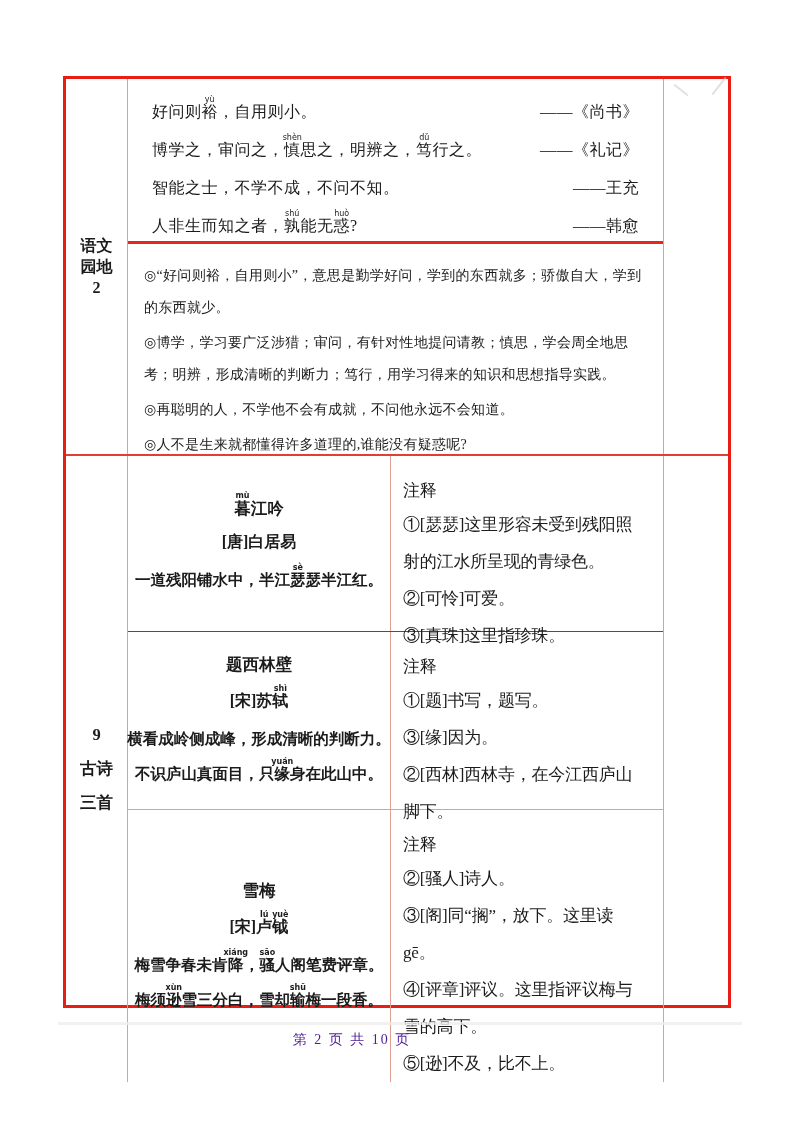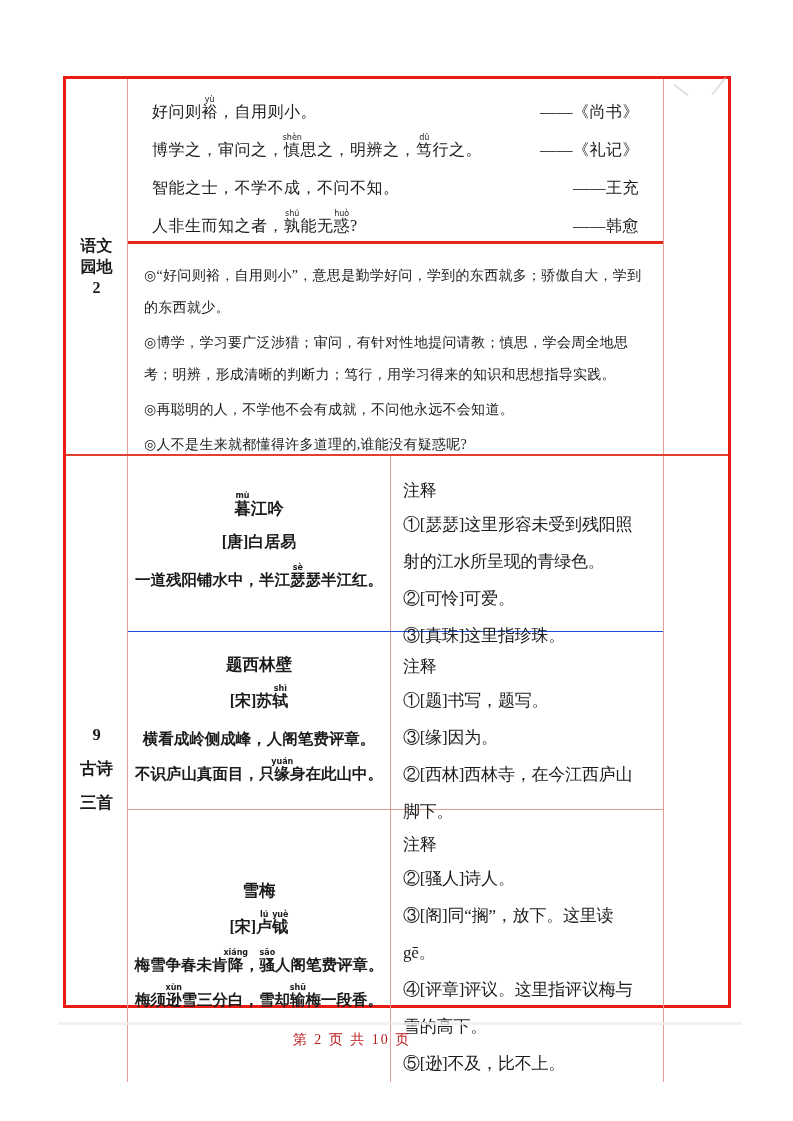--- a/index.html
+++ b/index.html
@@ -46,21 +46,21 @@
   .ptitle{font-size:16.5px;font-weight:bold;line-height:30px;margin-bottom:4px;}
   .pauthor{font-size:16px;line-height:28px;margin-bottom:6px;}
   .pline{font-size:15.5px;line-height:35px;white-space:nowrap;}
   .notes-cell{flex:1;box-sizing:border-box;padding:22px 22px 0 12px;font-size:17px;letter-spacing:-0.2px;min-width:0;}
   .ntitle{line-height:26px;margin-bottom:2px;}
   .nitem{line-height:37px;}
   ruby{ruby-position:over;}
   rt{font-size:8px;font-family:"DejaVu Sans","Liberation Sans",sans-serif;letter-spacing:0;transform:translateY(2px);}
   .footer{
     position:absolute;left:0;top:1031px;width:704px;text-align:center;
-    font-size:14px;letter-spacing:2px;color:#b91c1c;
+    font-size:14px;letter-spacing:2px;color:#4c1d95;
   }
   .artifact{position:absolute;background:#c9c9c9;opacity:0.55;border-radius:2px;}
   .a1{left:8px;top:10px;width:18px;height:2px;transform:rotate(38deg);}
   .a2{left:44px;top:6px;width:22px;height:2px;transform:rotate(-52deg);}
   .scan-band{position:absolute;left:58px;top:1022px;width:684px;height:3px;background:#efedeb;opacity:0.8;}
 </style>
 </head>
 <body>
 
 <div class="table">
@@ -122,21 +122,21 @@
           <div class="nitem">①[瑟瑟]这里形容未受到残阳照射的江水所呈现的青绿色。</div>
           <div class="nitem">②[可怜]可爱。</div>
           <div class="nitem">③[真珠]这里指珍珠。</div>
         </div>
       </div>
 
       <div class="psub psub2">
         <div class="poem-cell">
           <div class="ptitle">题西林壁</div>
           <div class="pauthor">[宋]苏<ruby>轼<rt>shì</rt></ruby></div>
-          <div class="pline">横看成岭侧成峰，人阁笔费评章。</div>
+          <div class="pline">横看成岭侧成峰，形成清晰的判断力。</div>
           <div class="pline">不识庐山真面目，只<ruby>缘<rt>yuán</rt></ruby>身在此山中。</div>
         </div>
         <div class="notes-cell">
           <div class="ntitle">注释</div>
           <div class="nitem">①[题]书写，题写。</div>
           <div class="nitem">③[缘]因为。</div>
           <div class="nitem">②[西林]西林寺，在今江西庐山脚下。</div>
         </div>
       </div>
 

